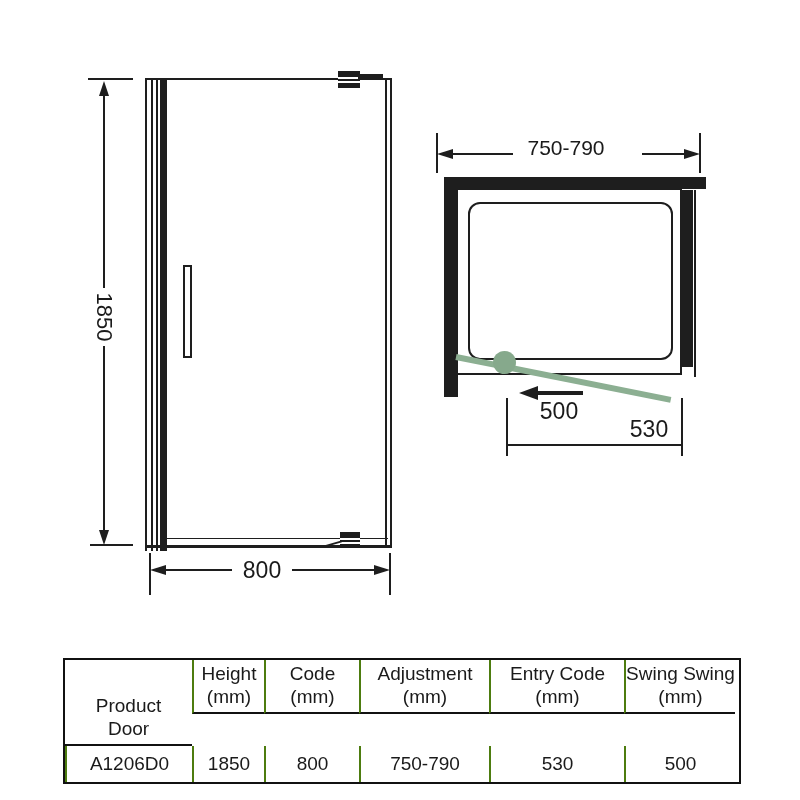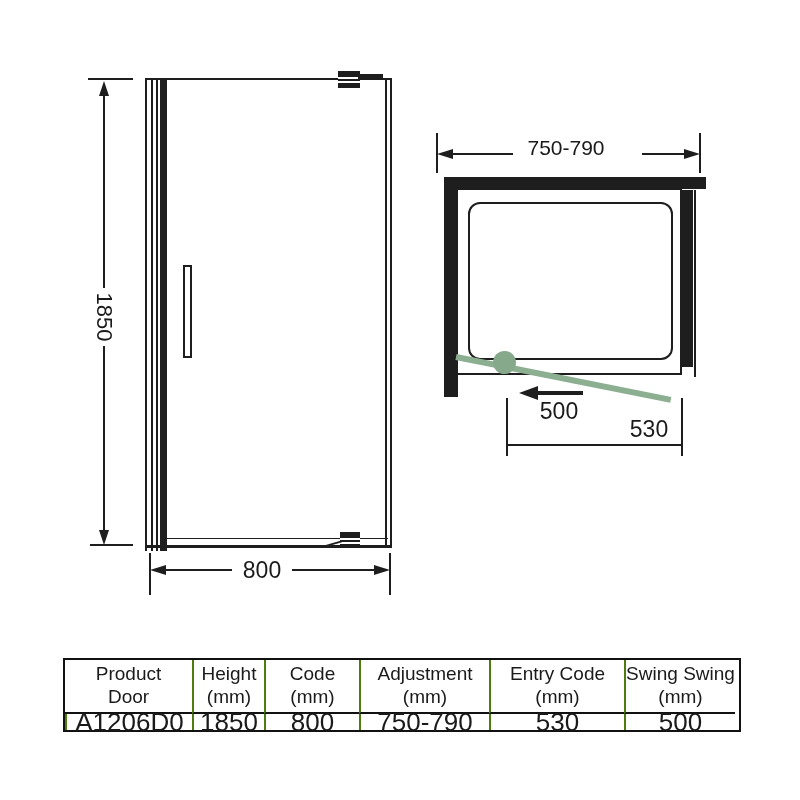--- a/index.html
+++ b/index.html
@@ -28,23 +28,23 @@
   #spec-table{
     position:absolute;left:63px;top:658px;width:674px;
     border:2px solid #111;display:grid;
     grid-template-columns:127px 72px 95px 130px 135px 111px;
     background:#fff;
   }
   .th,.td{
     display:flex;flex-direction:column;align-items:center;justify-content:center;
     border-left:2px solid #4d7c0f;box-sizing:border-box;
   }
-  .th:first-child,.td:first-child{border-left:none;}
+  .th:first-child,.td:first-child{border-left:none;margin-top:32px;}
   .th{height:54px;border-bottom:2px solid #111;font-size:19px;line-height:1.2;}
-  .td{height:16px;font-size:26px;}
+  .td{height:36px;font-size:19px;}
 </style>
 </head>
 <body>
 
 <div id="canvas">
 
   <div>
 
     <div class="ln" style="left:88px;top:78px;width:45px;height:2px;"></div>
     <div class="ln" style="left:90px;top:544px;width:43px;height:2px;"></div>

